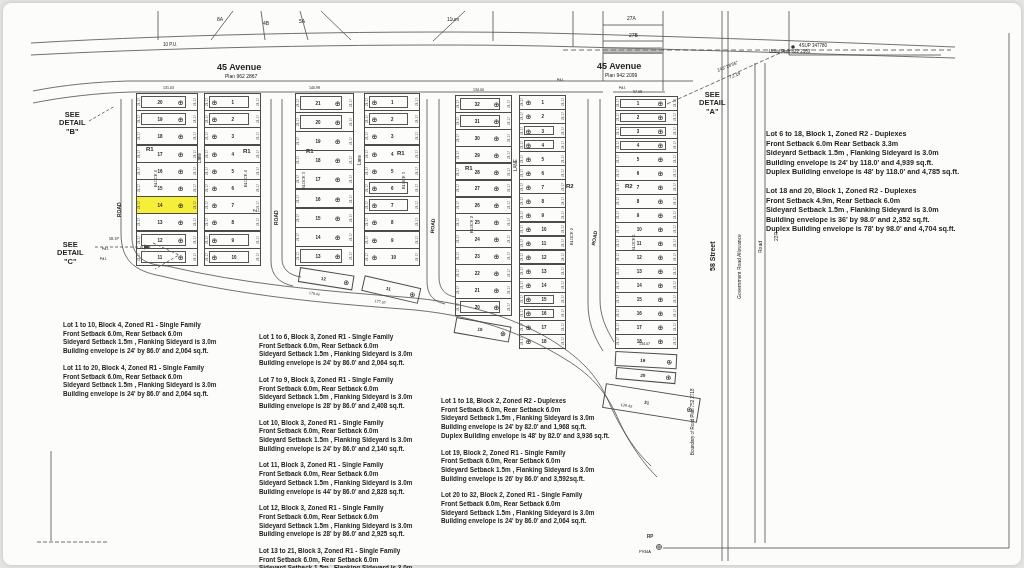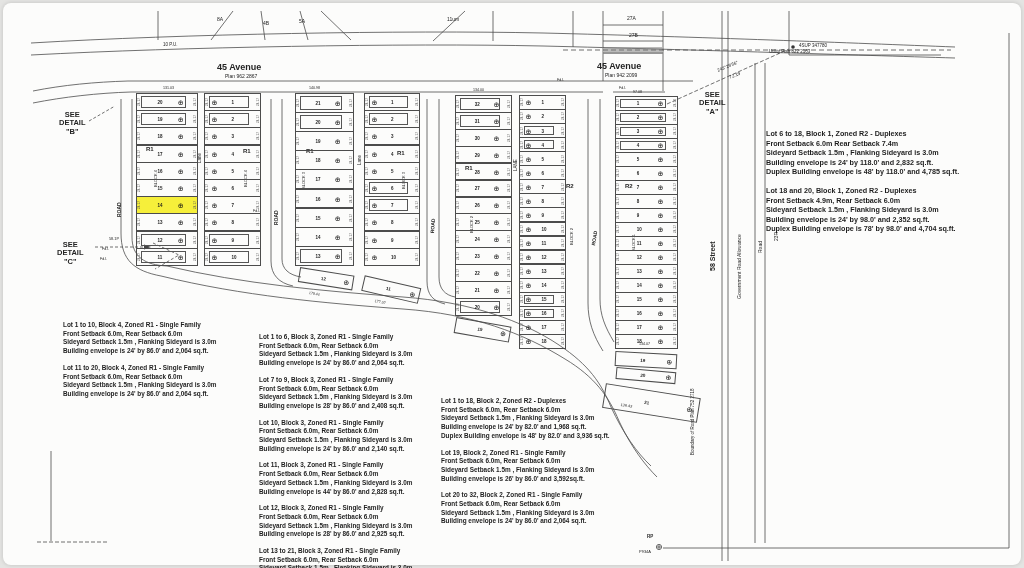--- a/index.html
+++ b/index.html
@@ -815,28 +815,28 @@
           <div class="note-p">
             <div>Lot 20 to 32, Block 2, Zoned R1 - Single Family</div>
             <div>Front Setback 6.0m, Rear Setback 6.0m</div>
             <div>Sideyard Setback 1.5m , Flanking Sideyard is 3.0m</div>
             <div>Building envelope is 24' by 86.0'  and 2,064 sq.ft.</div>
           </div>
         </div>
         <div class="note-col nc-l" style="left: 763px; top: 126px;">
           <div class="note-p">
             <div>Lot 6 to 18, Block 1, Zoned R2 - Duplexes</div>
-            <div>Front Setback 6.0m Rear Setback 7.4m</div>
-            <div>Sideyard Setback 1.5m , Flanking Sideyard is 3.0m</div>
-            <div>Building envelope is 24' by 118.0'  and 2,832 sq.ft.</div>
+            <div>Front Setback 6.0m Rear Setback 3.3m</div>
+            <div>Sideyard Setback 1.5m , Flanking Sideyard is 3.0m</div>
+            <div>Building envelope is 24' by 118.0'  and 4,939 sq.ft.</div>
             <div>Duplex Building envelope is 48' by 118.0'  and 4,785 sq.ft.</div>
           </div>
           <div class="note-p">
             <div>Lot 18 and 20, Block 1, Zoned R2 - Duplexes</div>
             <div>Front Setback 4.9m, Rear Setback 6.0m</div>
             <div>Sideyard Setback 1.5m , Flanking Sideyard is 3.0m</div>
-            <div>Building envelope is 24' by 98.0'  and 2,352 sq.ft.</div>
+            <div>Building envelope is 36' by 98.0'  and 2,352 sq.ft.</div>
             <div>Duplex Building envelope is 78' by 98.0'  and 4,704 sq.ft.</div>
           </div>
         </div>
       </div>
   </div>
 </div>
 
 </body></html>

